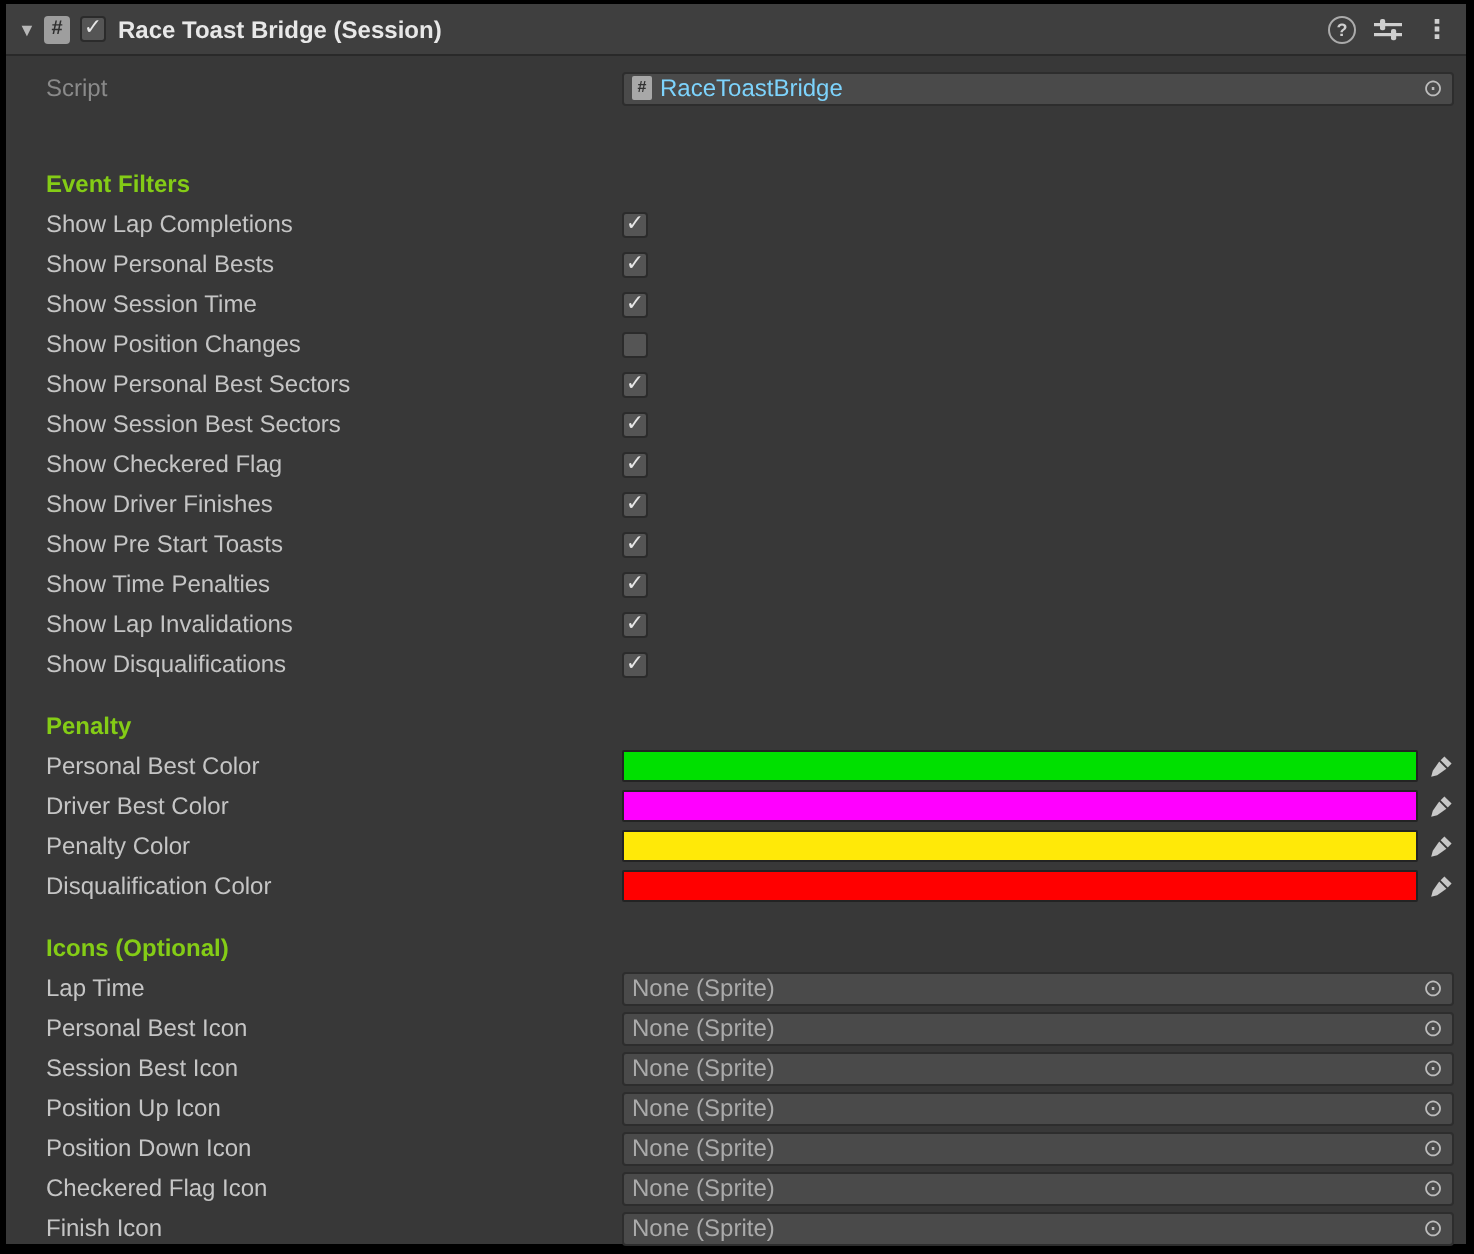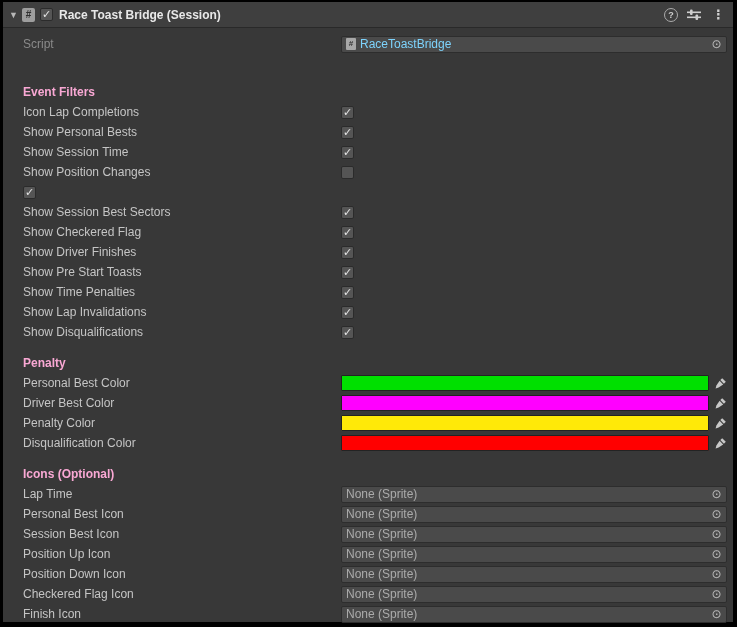--- a/index.html
+++ b/index.html
@@ -33,25 +33,25 @@
   .hdr-right{display:flex;align-items:center;gap:9px;}
   .help-icon{
     width:14px;height:14px;border:1px solid #ABABAB;border-radius:50%;
     color:#CFCFCF;font-size:9px;font-weight:bold;display:flex;align-items:center;justify-content:center;
     box-sizing:border-box;cursor:pointer;
   }
   .presets-icon{cursor:pointer;display:flex;align-items:center;}
   .kebab-icon{color:#CFCFCF;font-size:13px;font-weight:bold;cursor:pointer;padding:0 2px;}
   
   .body-area{padding-top:6px;}
-  .row{display:flex;align-items:center;height:20px;padding-left:20px;padding-right:6px;gap:30px;}
+  .row{display:flex;align-items:center;height:20px;padding-left:20px;padding-right:6px;}
   .label{flex:0 0 288px;color:#C5C5C5;white-space:nowrap;overflow:hidden;}
   .label.dim{color:#8A8A8A;}
   .section-header{
-    font-weight:bold;color:#f9a8d4;margin:13px 0 2px 0;padding-left:20px;height:16px;line-height:16px;
+    font-weight:bold;color:#84cc16;margin:13px 0 2px 0;padding-left:20px;height:16px;line-height:16px;
   }
   .section-header.first{margin-top:30px;}
   .value{flex:1 1 auto;display:flex;align-items:center;min-width:0;}
   
   .object-field{
     flex:1 1 auto;height:17px;background:#4A4A4A;border:1px solid #2D2D2D;border-radius:2px;
     display:flex;align-items:center;padding:0 3px 0 4px;box-sizing:border-box;cursor:pointer;min-width:0;
   }
   .obj-icon{
     width:10px;height:12px;background:#A8A8A8;border-radius:1px;color:#333;
@@ -103,21 +103,21 @@
         <div class="object-field">
           <span class="obj-icon">#</span>
           <span class="obj-value script-name">RaceToastBridge</span>
           <span class="picker">⊙</span>
         </div>
       </div>
     </div>
     <div id="sections">
         <div class="section-header first">Event Filters</div>
         <div class="row">
-          <span class="label">Icon Lap Completions</span>
+          <span class="label">Show Lap Completions</span>
           <div class="value">
             <span class="checkbox">
               <span class="tick">✓</span>
             </span>
           </div>
         </div>
         <div class="row">
           <span class="label">Show Personal Bests</span>
           <div class="value">
             <span class="checkbox">
@@ -133,20 +133,21 @@
             </span>
           </div>
         </div>
         <div class="row">
           <span class="label">Show Position Changes</span>
           <div class="value">
             <span class="checkbox"></span>
           </div>
         </div>
         <div class="row">
+          <span class="label">Show Personal Best Sectors</span>
           <div class="value">
             <span class="checkbox">
               <span class="tick">✓</span>
             </span>
           </div>
         </div>
         <div class="row">
           <span class="label">Show Session Best Sectors</span>
           <div class="value">
             <span class="checkbox">

